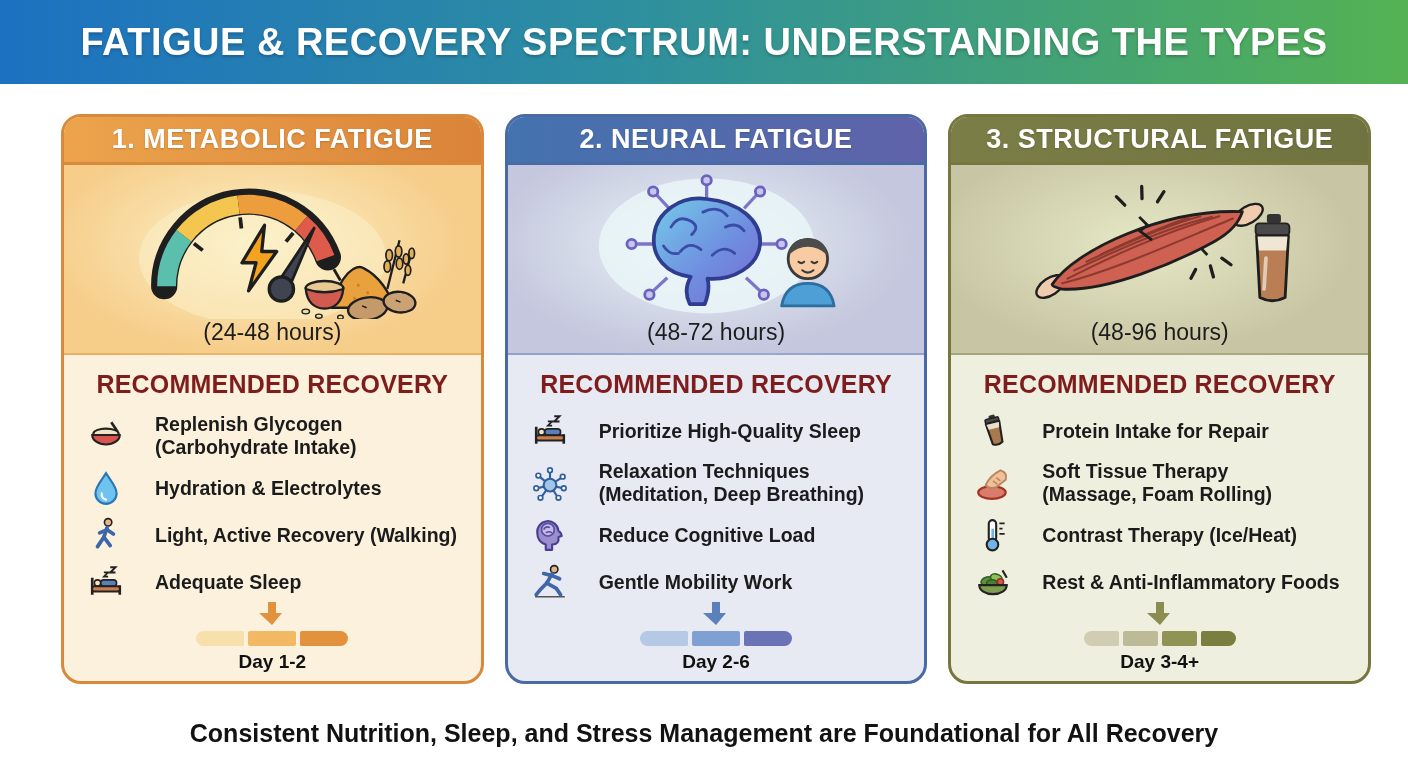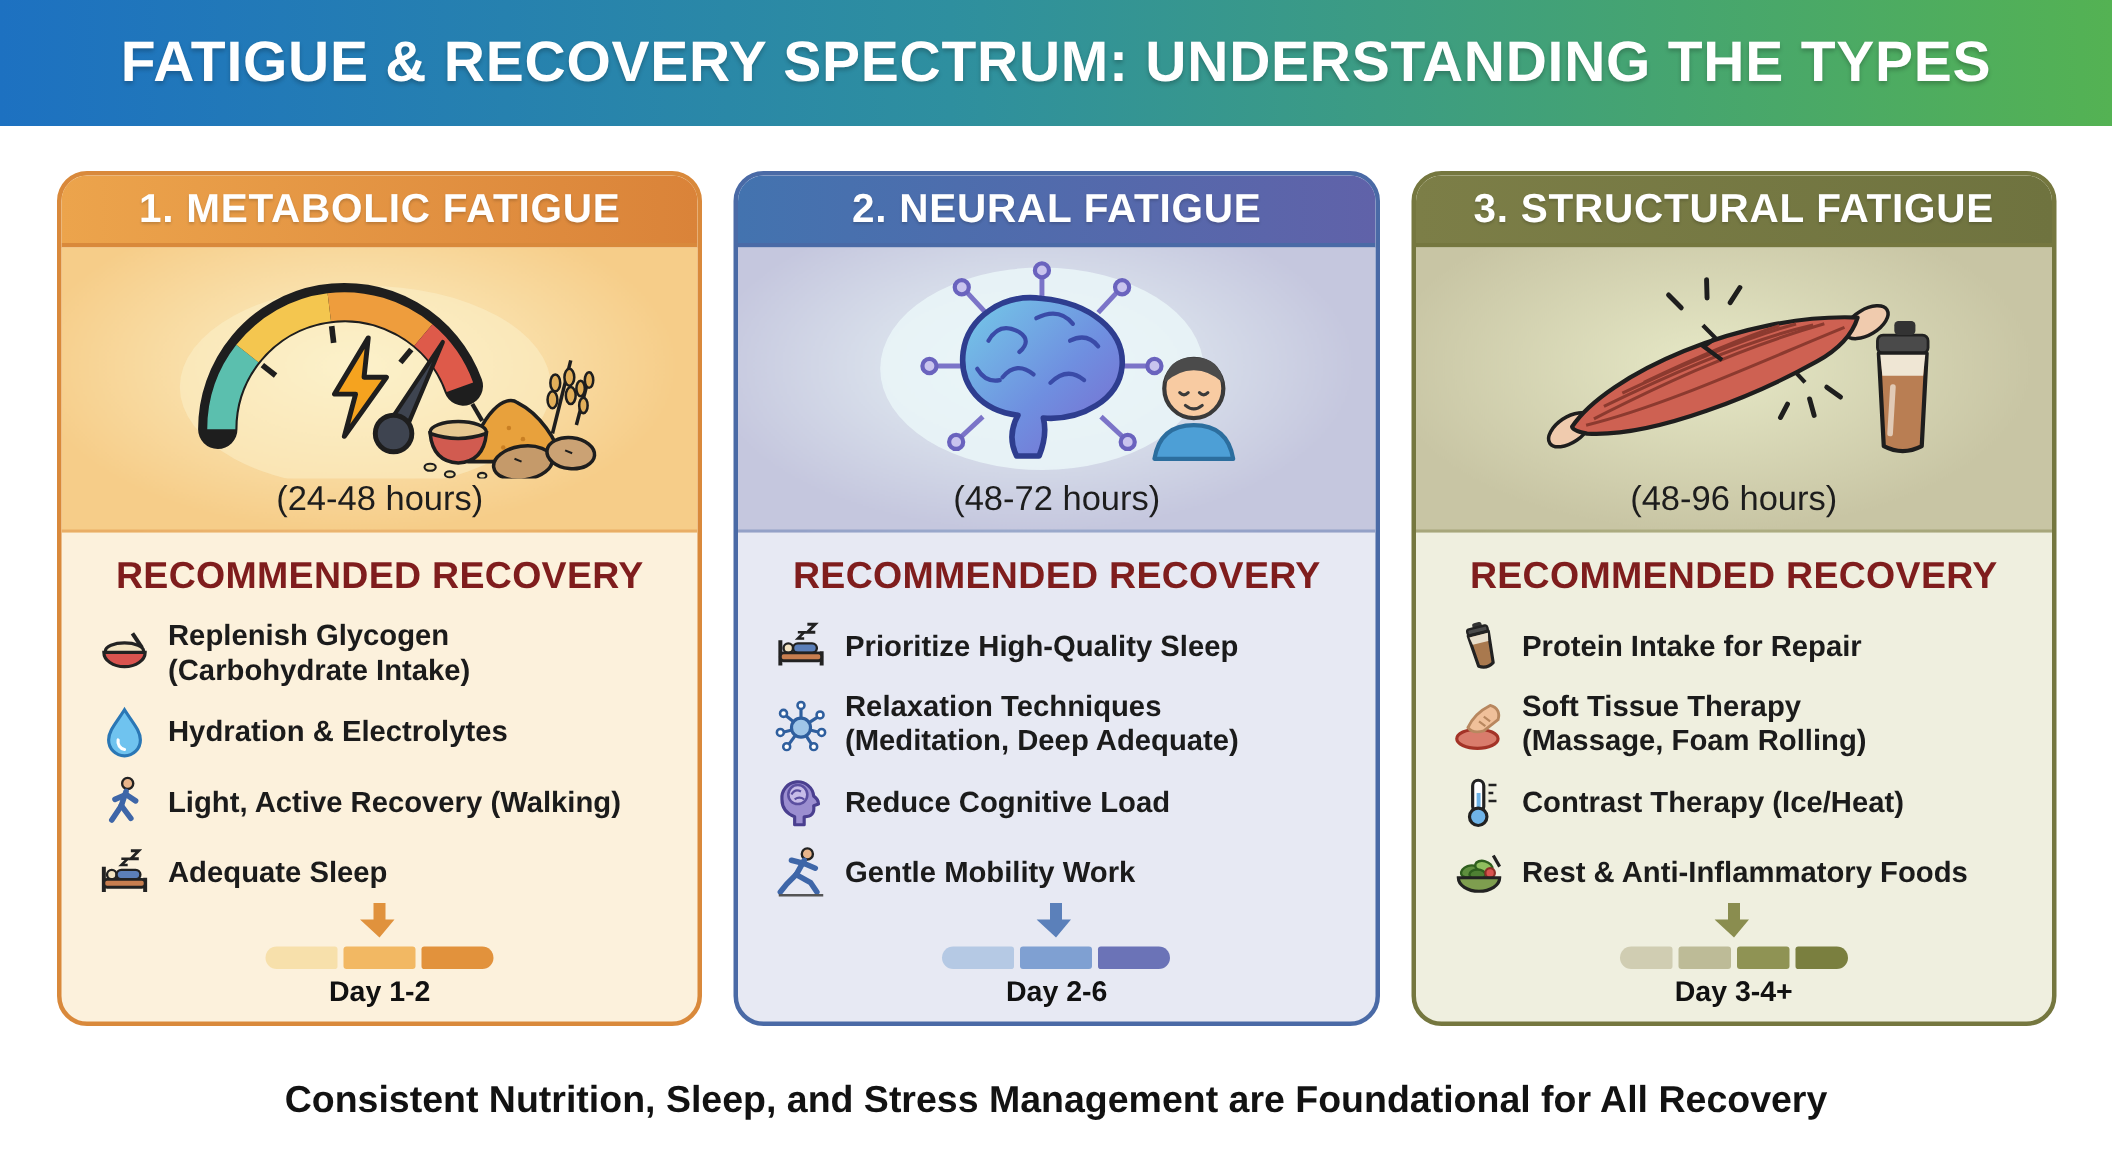--- a/index.html
+++ b/index.html
@@ -8,21 +8,21 @@
   .banner {
     height:84px;
     background:linear-gradient(90deg,#1D71C1 0%,#2E8F9F 45%,#54B253 100%);
     display:flex; align-items:center; justify-content:center;
   }
   .banner h1 {
     color:#ffffff; font-size:38px; font-weight:bold; letter-spacing:.5px;
     text-shadow:0 2px 3px rgba(0,0,0,.22);
   }
 
-  .cards-row { display:flex; gap:21px; padding:30px 37px 0 38px; }
+  .cards-row { display:flex; gap:21px; padding:30px 37px 0 61px; }
 
   .card {
     flex:1; height:570px;
     border:3px solid var(--border); border-radius:20px;
     background:var(--recovery-bg);
     display:flex; flex-direction:column; overflow:hidden;
   }
   .card--metabolic  { --border:#D9893B; --hg1:#ECA44C; --hg2:#DA8339; --illus:#F6CD89; --glow:#FCF1C9; --recovery-bg:#FCF1DC; --arrow:#E0923D; --soft:rgba(217,137,59,.45); }
   .card--neural     { --border:#4A6AA6; --hg1:#4373AF; --hg2:#6062A9; --illus:#C5C7DE; --glow:#E9F4F6; --recovery-bg:#E7E9F3; --arrow:#5B80BA; --soft:rgba(74,106,166,.4); }
   .card--structural { --border:#75773F; --hg1:#7C7E47; --hg2:#6F733F; --illus:#C8C5A4; --glow:#E6E8C6; --recovery-bg:#EFEFDF; --arrow:#8A8D4F; --soft:rgba(117,119,63,.4); }
@@ -42,21 +42,21 @@
   }
   .card-illustration svg.illus { position:absolute; top:4px; left:50%; transform:translateX(-50%); }
   .duration {
     position:absolute; bottom:7px; width:100%; text-align:center;
     font-size:23px; color:#1d1d1d;
   }
 
   .card-recovery { flex:1; padding:13px 14px 12px; display:flex; flex-direction:column; }
   .card-recovery h3 { text-align:center; font-size:25px; font-weight:bold; color:#7f1d1d; margin:2px 0 14px; letter-spacing:.2px; }
   .items { list-style:none; display:flex; flex-direction:column; gap:11px; padding-left:10px; }
-  .item { display:flex; align-items:center; gap:11px; min-height:36px; }
+  .item { display:flex; align-items:center; gap:31px; min-height:36px; }
   .item .icon { width:36px; height:36px; flex:0 0 36px; }
   .item-text { font-size:19.5px; font-weight:bold; color:#1b1b1b; line-height:1.18; white-space:nowrap; }
   .item-text span { display:block; }
 
   .timeline { margin-top:auto; display:flex; flex-direction:column; align-items:center; gap:5px; padding-bottom:2px; }
   .bar { display:flex; gap:4px; width:152px; height:15px; }
   .bar .seg { flex:1; border-radius:2px; }
   .bar .seg:first-child { border-radius:8px 2px 2px 8px; }
   .bar .seg:last-child  { border-radius:2px 8px 8px 2px; }
   .day { font-size:19px; font-weight:bold; color:#111; }
@@ -288,21 +288,21 @@
                 <circle cx="25" cy="31" r="2.2"></circle>
                   <circle cx="8" cy="31" r="2.2"></circle>
                   <circle cx="4" cy="22" r="2.2"></circle>
                   <circle cx="6" cy="10" r="2.2"></circle>
               </g>
               <circle cx="17" cy="19" r="6" fill="#9FC6E8" stroke="#2F5F9E" stroke-width="2"></circle>
             </svg>
           </span>
           <div class="item-text">
             <span>Relaxation Techniques</span>
-              <span>(Meditation, Deep Adequate)</span>
+              <span>(Meditation, Deep Breathing)</span>
           </div>
         </li>
         <li class="item">
           <span class="icon">
             <svg viewBox="0 0 34 34" width="36" height="36">
               <path d="M13,31 v-5 q-8,-3 -8,-11 a10,10 0 0 1 20,-2 q3,2 3,5 l-3,1 q1,7 -6,7 v5 Z" fill="#9B8ED0" stroke="#4A3F8F" stroke-width="2" stroke-linejoin="round"></path>
               <circle cx="15" cy="12" r="6" fill="#C7BCE8" stroke="#5B4FA0" stroke-width="1.6"></circle>
               <path d="M11,12 q2,-4 6,-2 M13,15 q3,-2 6,0" stroke="#5B4FA0" stroke-width="1.4" fill="none"></path>
             </svg>
           </span>

